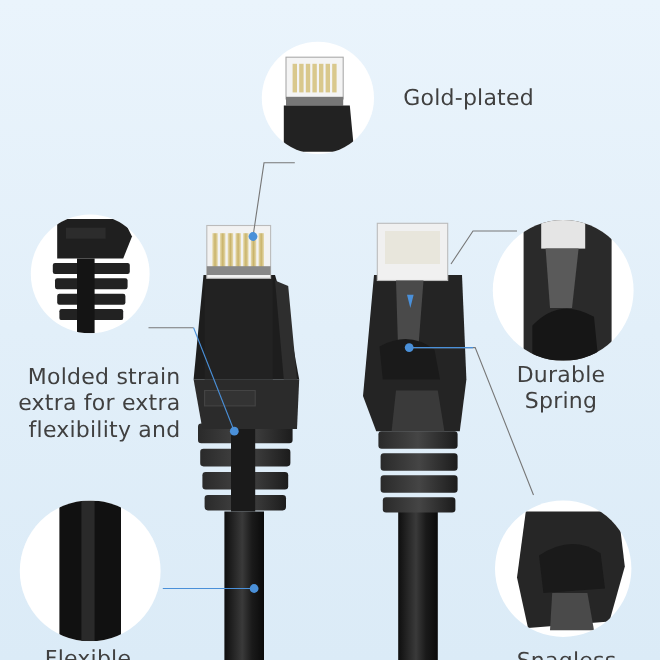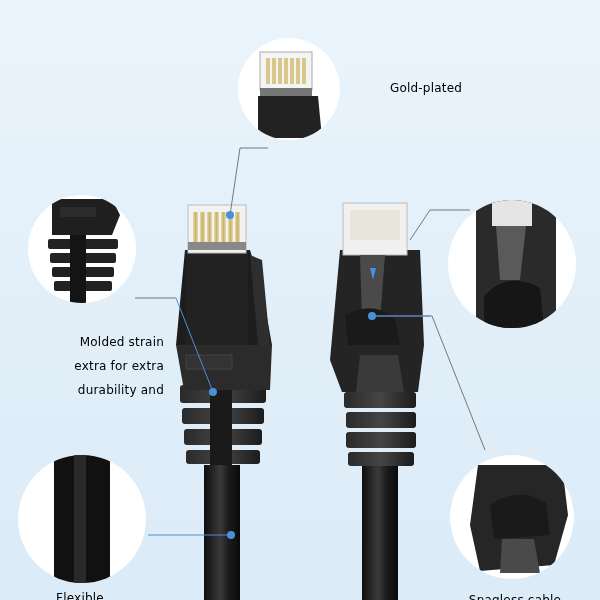--- a/index.html
+++ b/index.html
@@ -13,23 +13,23 @@
     .stage { position: absolute; inset: 0; }
     .circle {
       position: absolute;
       border-radius: 50%;
       background: #ffffff;
       overflow: hidden;
     }
     .label {
       position: absolute;
       text-align: center;
-      font-size: 12px;
+      font-size: 20px;
       line-height: 24px;
-      color: #000000;
+      color: #404040;
       letter-spacing: 0.2px;
     }
     svg.overlay { position: absolute; left: 0; top: 0; }
     .dot { fill: #4a90d9; }
   </style>
 </head>
 <body>
 
 <div class="stage">
 
@@ -156,31 +156,34 @@
         <rect x="22" y="58" width="66" height="10" rx="2"></rect>
         <rect x="24" y="72" width="62" height="10" rx="2"></rect>
         <rect x="26" y="86" width="58" height="10" rx="2"></rect>
       </g>
       <rect x="42" y="40" width="16" height="70" fill="#141414"></rect>
     </svg>
   </div>
   <div class="label" style="left:14px; top:330px; width:150px;text-align:right;">
     <div>Molded strain</div>
     <div>extra for extra</div>
-    <div>durability and</div>
+    <div>flexibility and</div>
   </div>
 
   <div class="circle" style="left:448px; top:200px; width:128px; height:128px;">
     <svg width="128" height="128" viewBox="0 0 128 128">
       <rect x="28" y="0" width="80" height="128" fill="#2a2a2a"></rect>
       <rect x="44" y="0" width="40" height="26" fill="#e5e5e5"></rect>
       <path d="M48 26 L78 26 L72 80 L52 80 Z" fill="#5a5a5a"></path>
       <path d="M36 96 Q60 70 92 88 L96 128 L36 128 Z" fill="#161616"></path>
     </svg>
   </div>
+  <div class="label" style="left:440px; top:328px; width:140px;">
+    <div>Durable Spring</div>
+  </div>
 
   <div class="circle" style="left:18px; top:455px; width:128px; height:128px;">
     <svg width="128" height="128" viewBox="0 0 128 128">
       <rect x="36" y="0" width="56" height="128" fill="#111"></rect>
       <rect x="56" y="0" width="12" height="128" fill="#2a2a2a"></rect>
     </svg>
   </div>
   <div class="label" style="left:20px; top:586px; width:120px;">
     <div>Flexible</div>
   </div>

